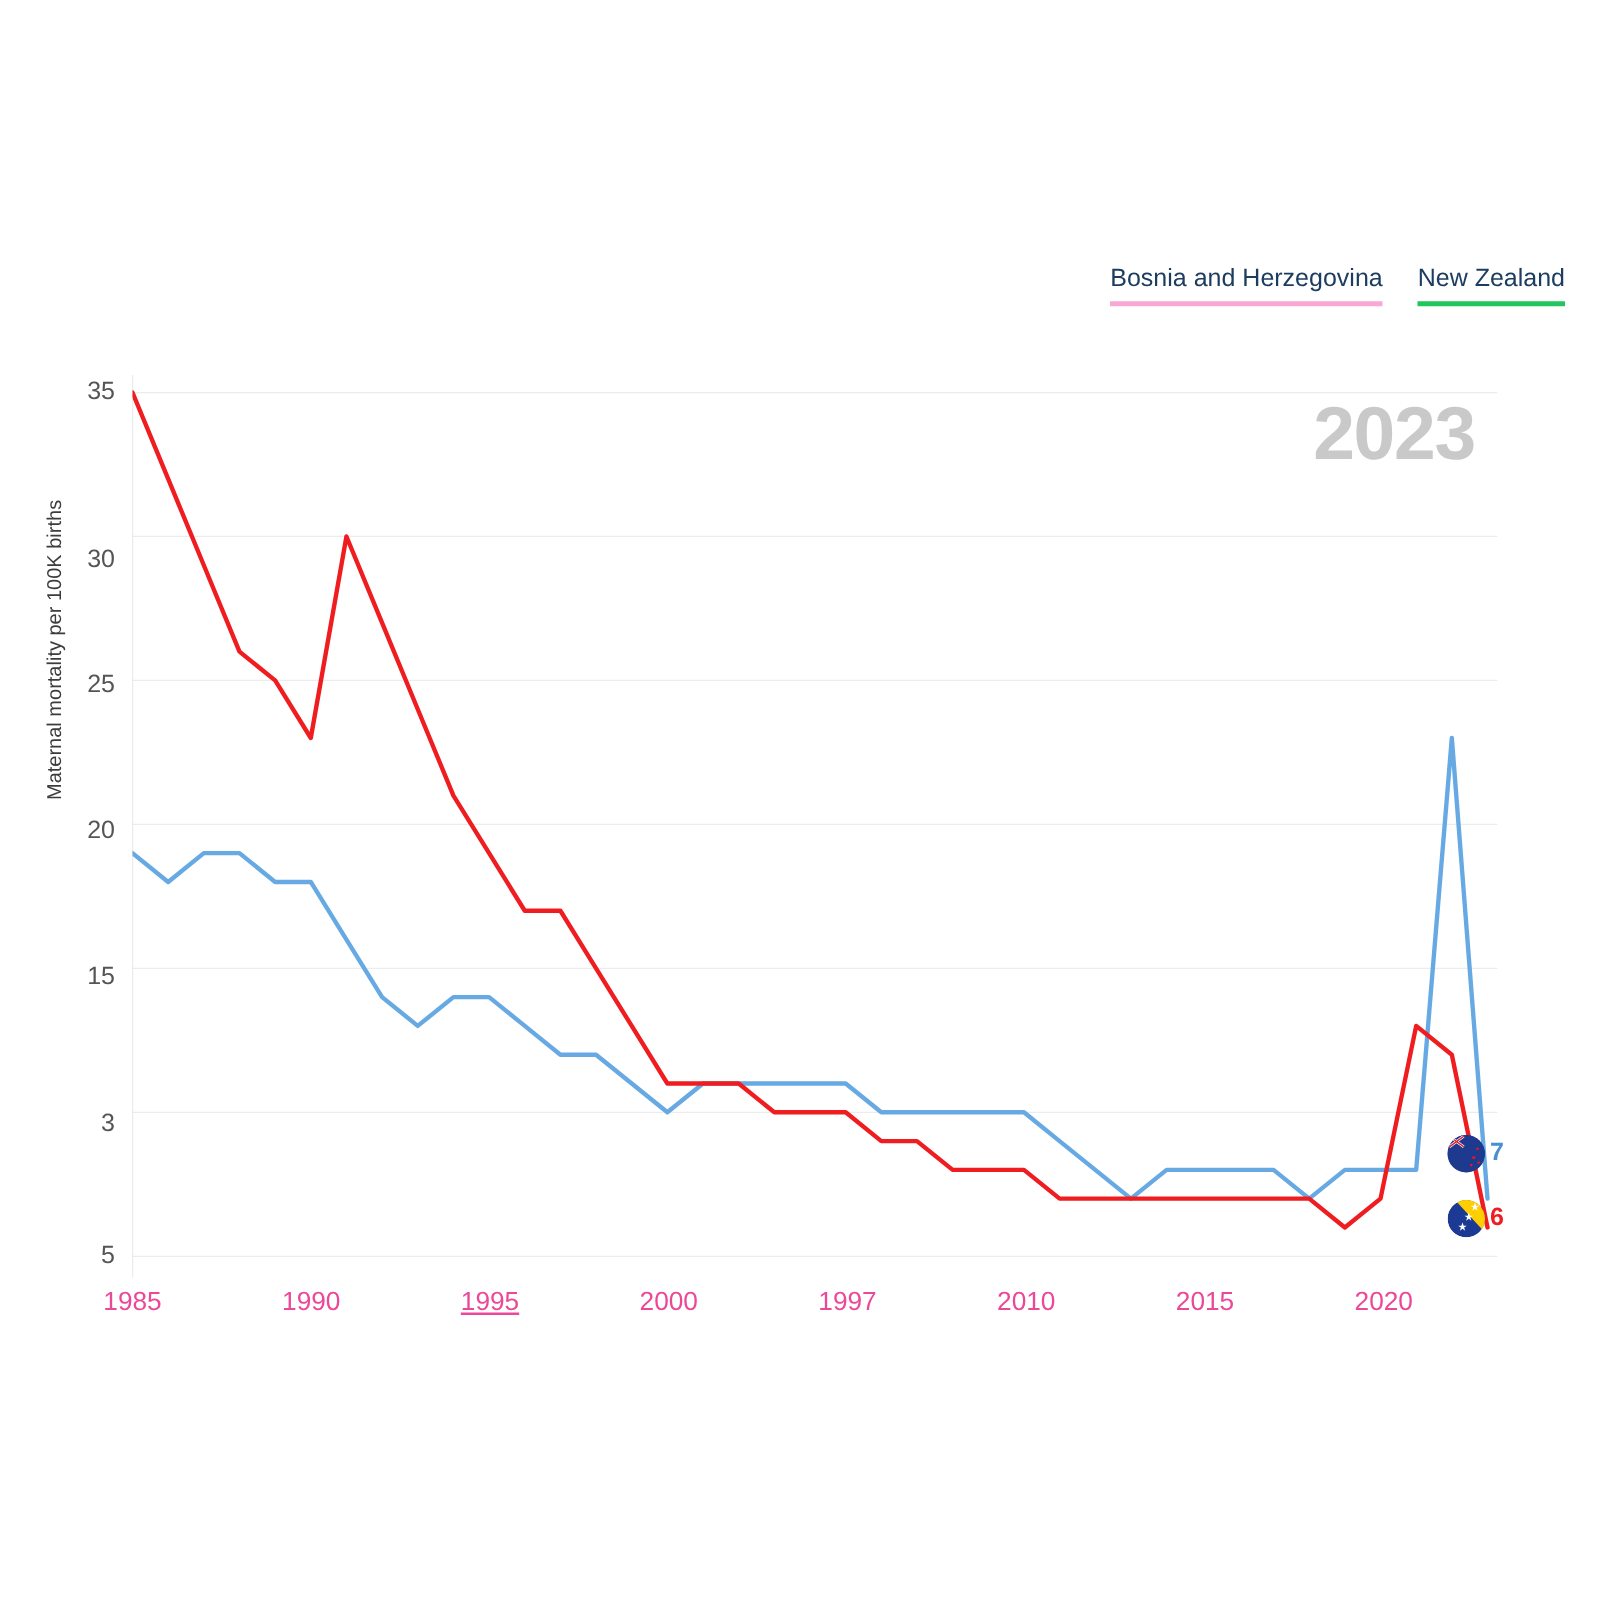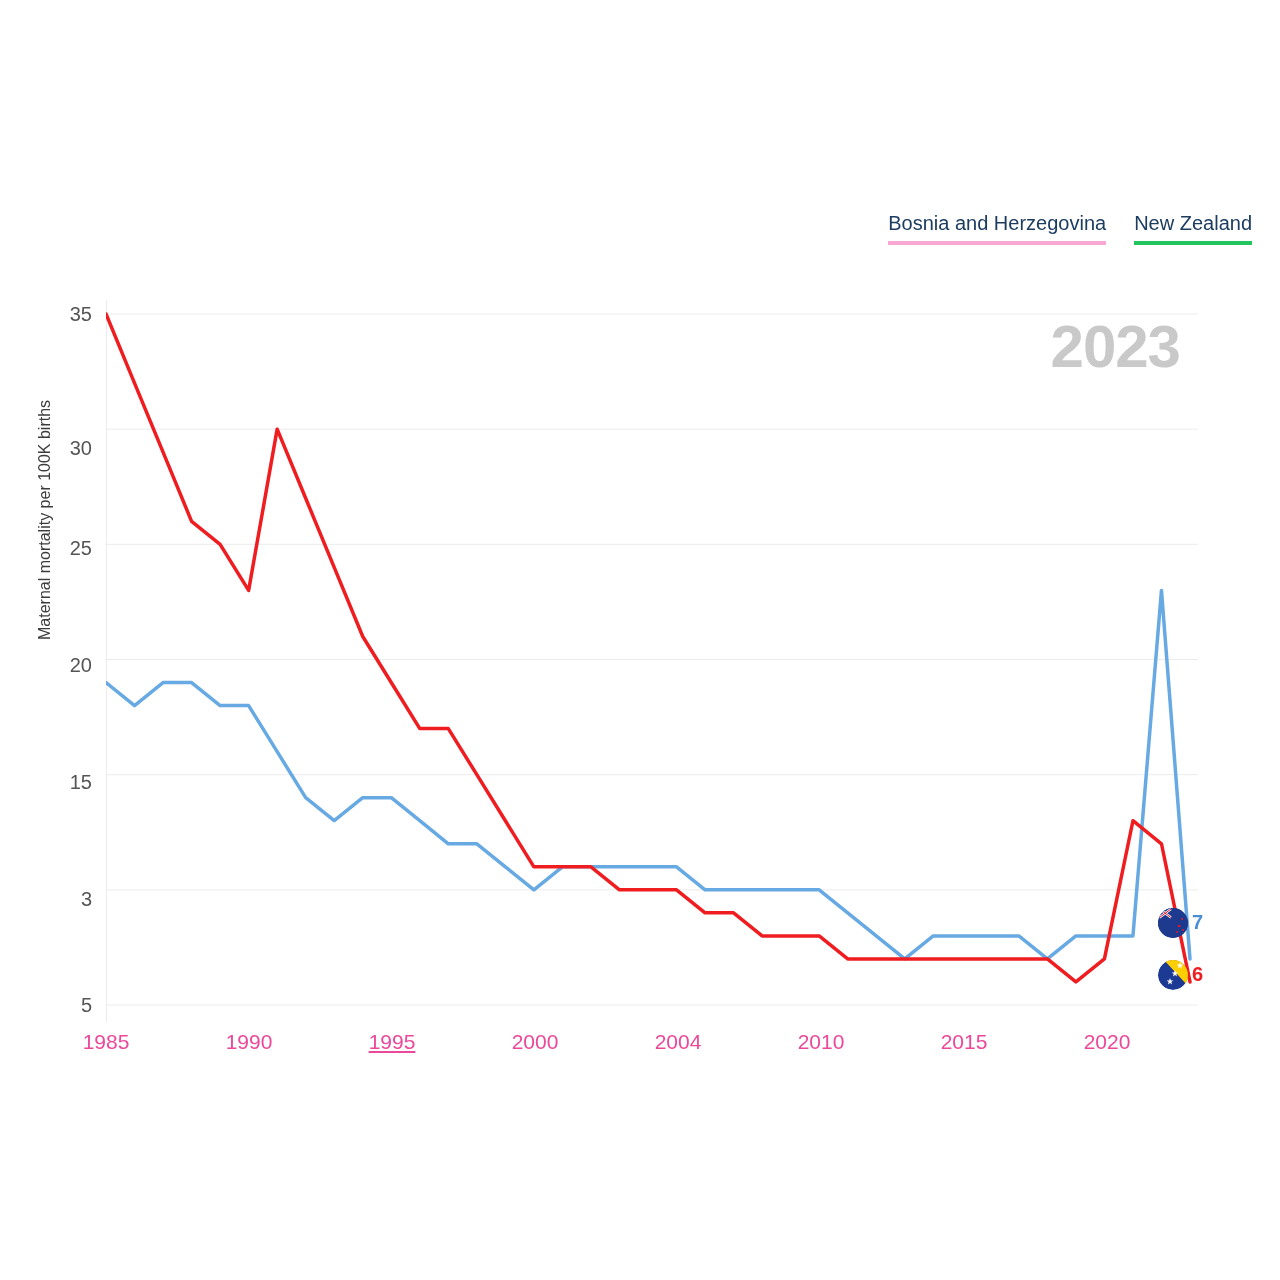--- a/index.html
+++ b/index.html
@@ -191,20 +191,20 @@
       </svg>
     </div>
     <div class="endlabel bih" style="left:1086px; top:663px;">6</div>
   </div>
 
   <div class="xticks">
     <div class="xtick" style="left:0px;">1985</div>
     <div class="xtick" style="left:143px;">1990</div>
     <div class="xtick" style="left:286px;text-decoration:underline;">1995</div>
     <div class="xtick" style="left:429px;">2000</div>
-    <div class="xtick" style="left:572px;">2004</div>
+    <div class="xtick" style="left:572px;">1997</div>
     <div class="xtick" style="left:715px;">2010</div>
     <div class="xtick" style="left:858px;">2015</div>
     <div class="xtick" style="left:1001px;">2020</div>
   </div>
 
 
 </div>
 
 </body></html>

